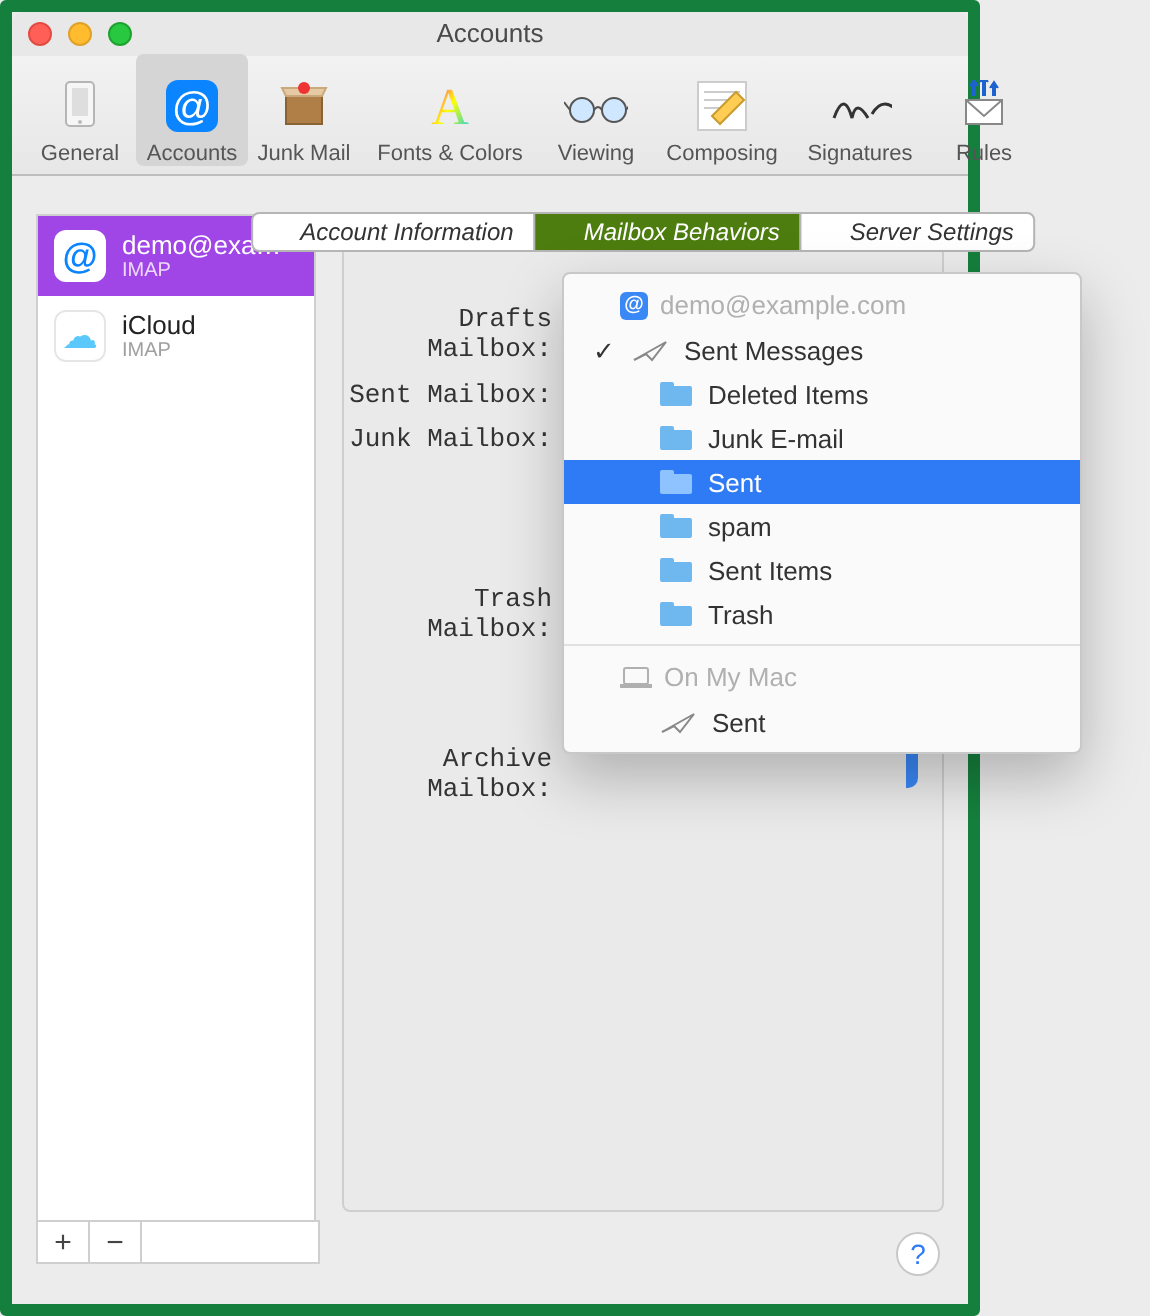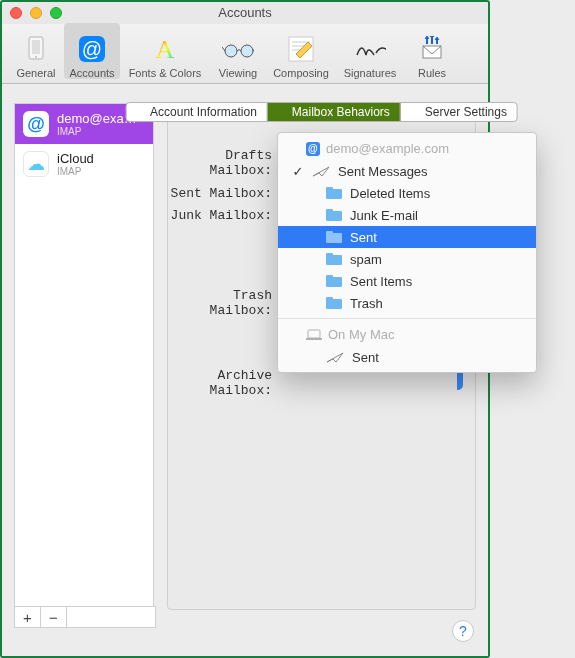--- a/index.html
+++ b/index.html
@@ -9,21 +9,21 @@
       color: #333;
       width: 575px;
       height: 658px;
       overflow: hidden;
       background: #ececec;
     }
     .window {
       width: 490px;
       height: 658px;
       background: #ececec;
-      border: 2px solid #15803d;
+      border: 6px solid #15803d;
       border-radius: 3px;
       position: relative;
     }
     
     .titlebar {
       height: 22px;
       position: relative;
       text-align: center;
       line-height: 22px;
       font-size: 13px;
@@ -145,20 +145,21 @@
       overflow: hidden;
       height: 20px;
       font-size: 12px;
       background: #fff;
     }
     .seg {
       padding: 2px 10px 0 24px;
       border-right: 1px solid #b5b5b5;
       color: #333;
       white-space: nowrap;
+      font-style: italic;
     }
     .seg:last-child { border-right: none; text-align: center; }
     .seg.selected { background: #4d7c0f; color: #fff; }
     .panel-content {
       position: absolute;
       top: 26px; left: 0; right: 0; bottom: 0;
     }
     .form-row {
       position: absolute;
       left: 0;
@@ -255,20 +256,30 @@
     <div class="tool-item selected">
       <div class="tool-icon">
         <svg width="30" height="30">
             <rect x="2" y="2" width="26" height="26" rx="6" fill="#0a84ff"></rect>
             <text x="15" y="22" font-size="20" text-anchor="middle" fill="#fff" font-family="Arial">@</text>
           </svg>
       </div>
       <span class="tool-label">Accounts</span>
     </div>
 
+    <div class="tool-item">
+      <div class="tool-icon">
+        <svg width="30" height="30">
+            <rect x="6" y="10" width="18" height="14" fill="#b07f48" stroke="#8a6335"></rect>
+            <path d="M6 10 L4 6 L26 6 L24 10 Z" fill="#e6caa4" stroke="#c9a879"></path>
+            <circle cx="15" cy="6" r="3" fill="#e33"></circle>
+          </svg>
+      </div>
+      <span class="tool-label">Junk Mail</span>
+    </div>
 
     <div class="tool-item" style="min-width:90px">
       <div class="tool-icon">
         <svg width="30" height="30">
             <text x="15" y="24" font-size="26" text-anchor="middle" font-family="Georgia" fill="url(#g)">A</text>
             <defs>
               <linearGradient id="g" x1="0" y1="0" x2="1" y2="1">
                 <stop offset="0" stop-color="#f0c"></stop>
                 <stop offset="0.5" stop-color="#ff0"></stop>
                 <stop offset="1" stop-color="#0cf"></stop>

